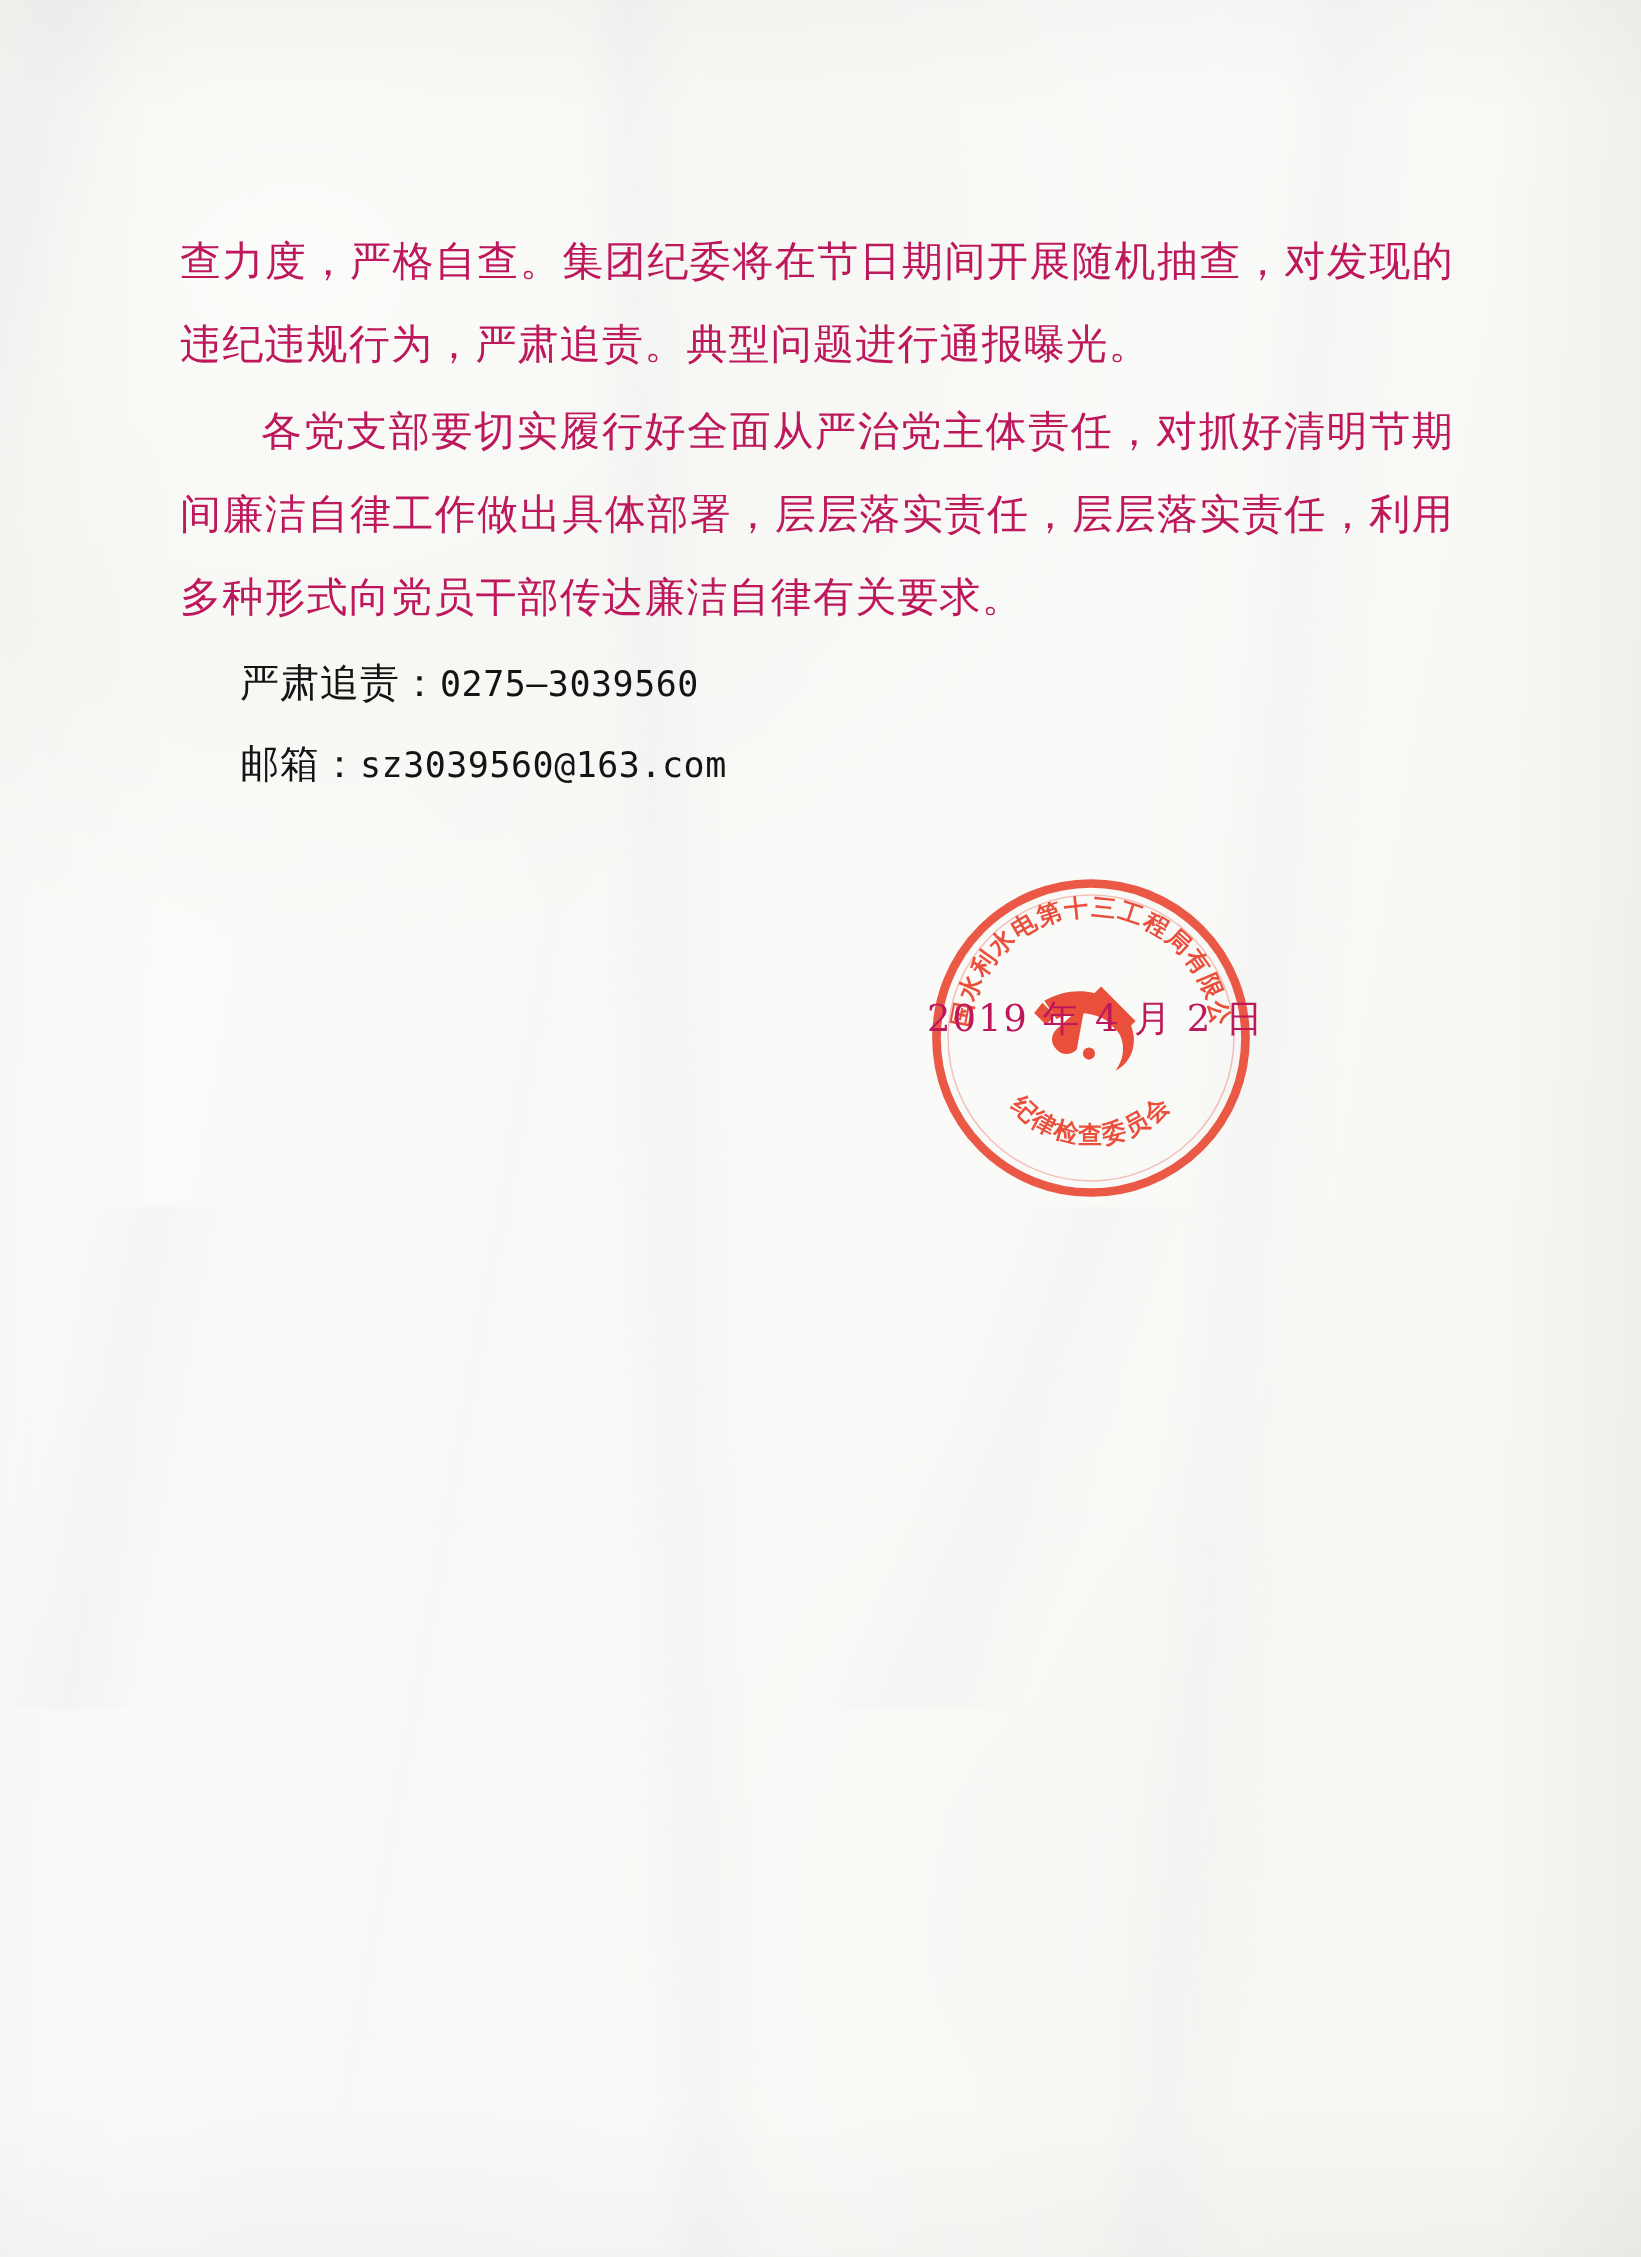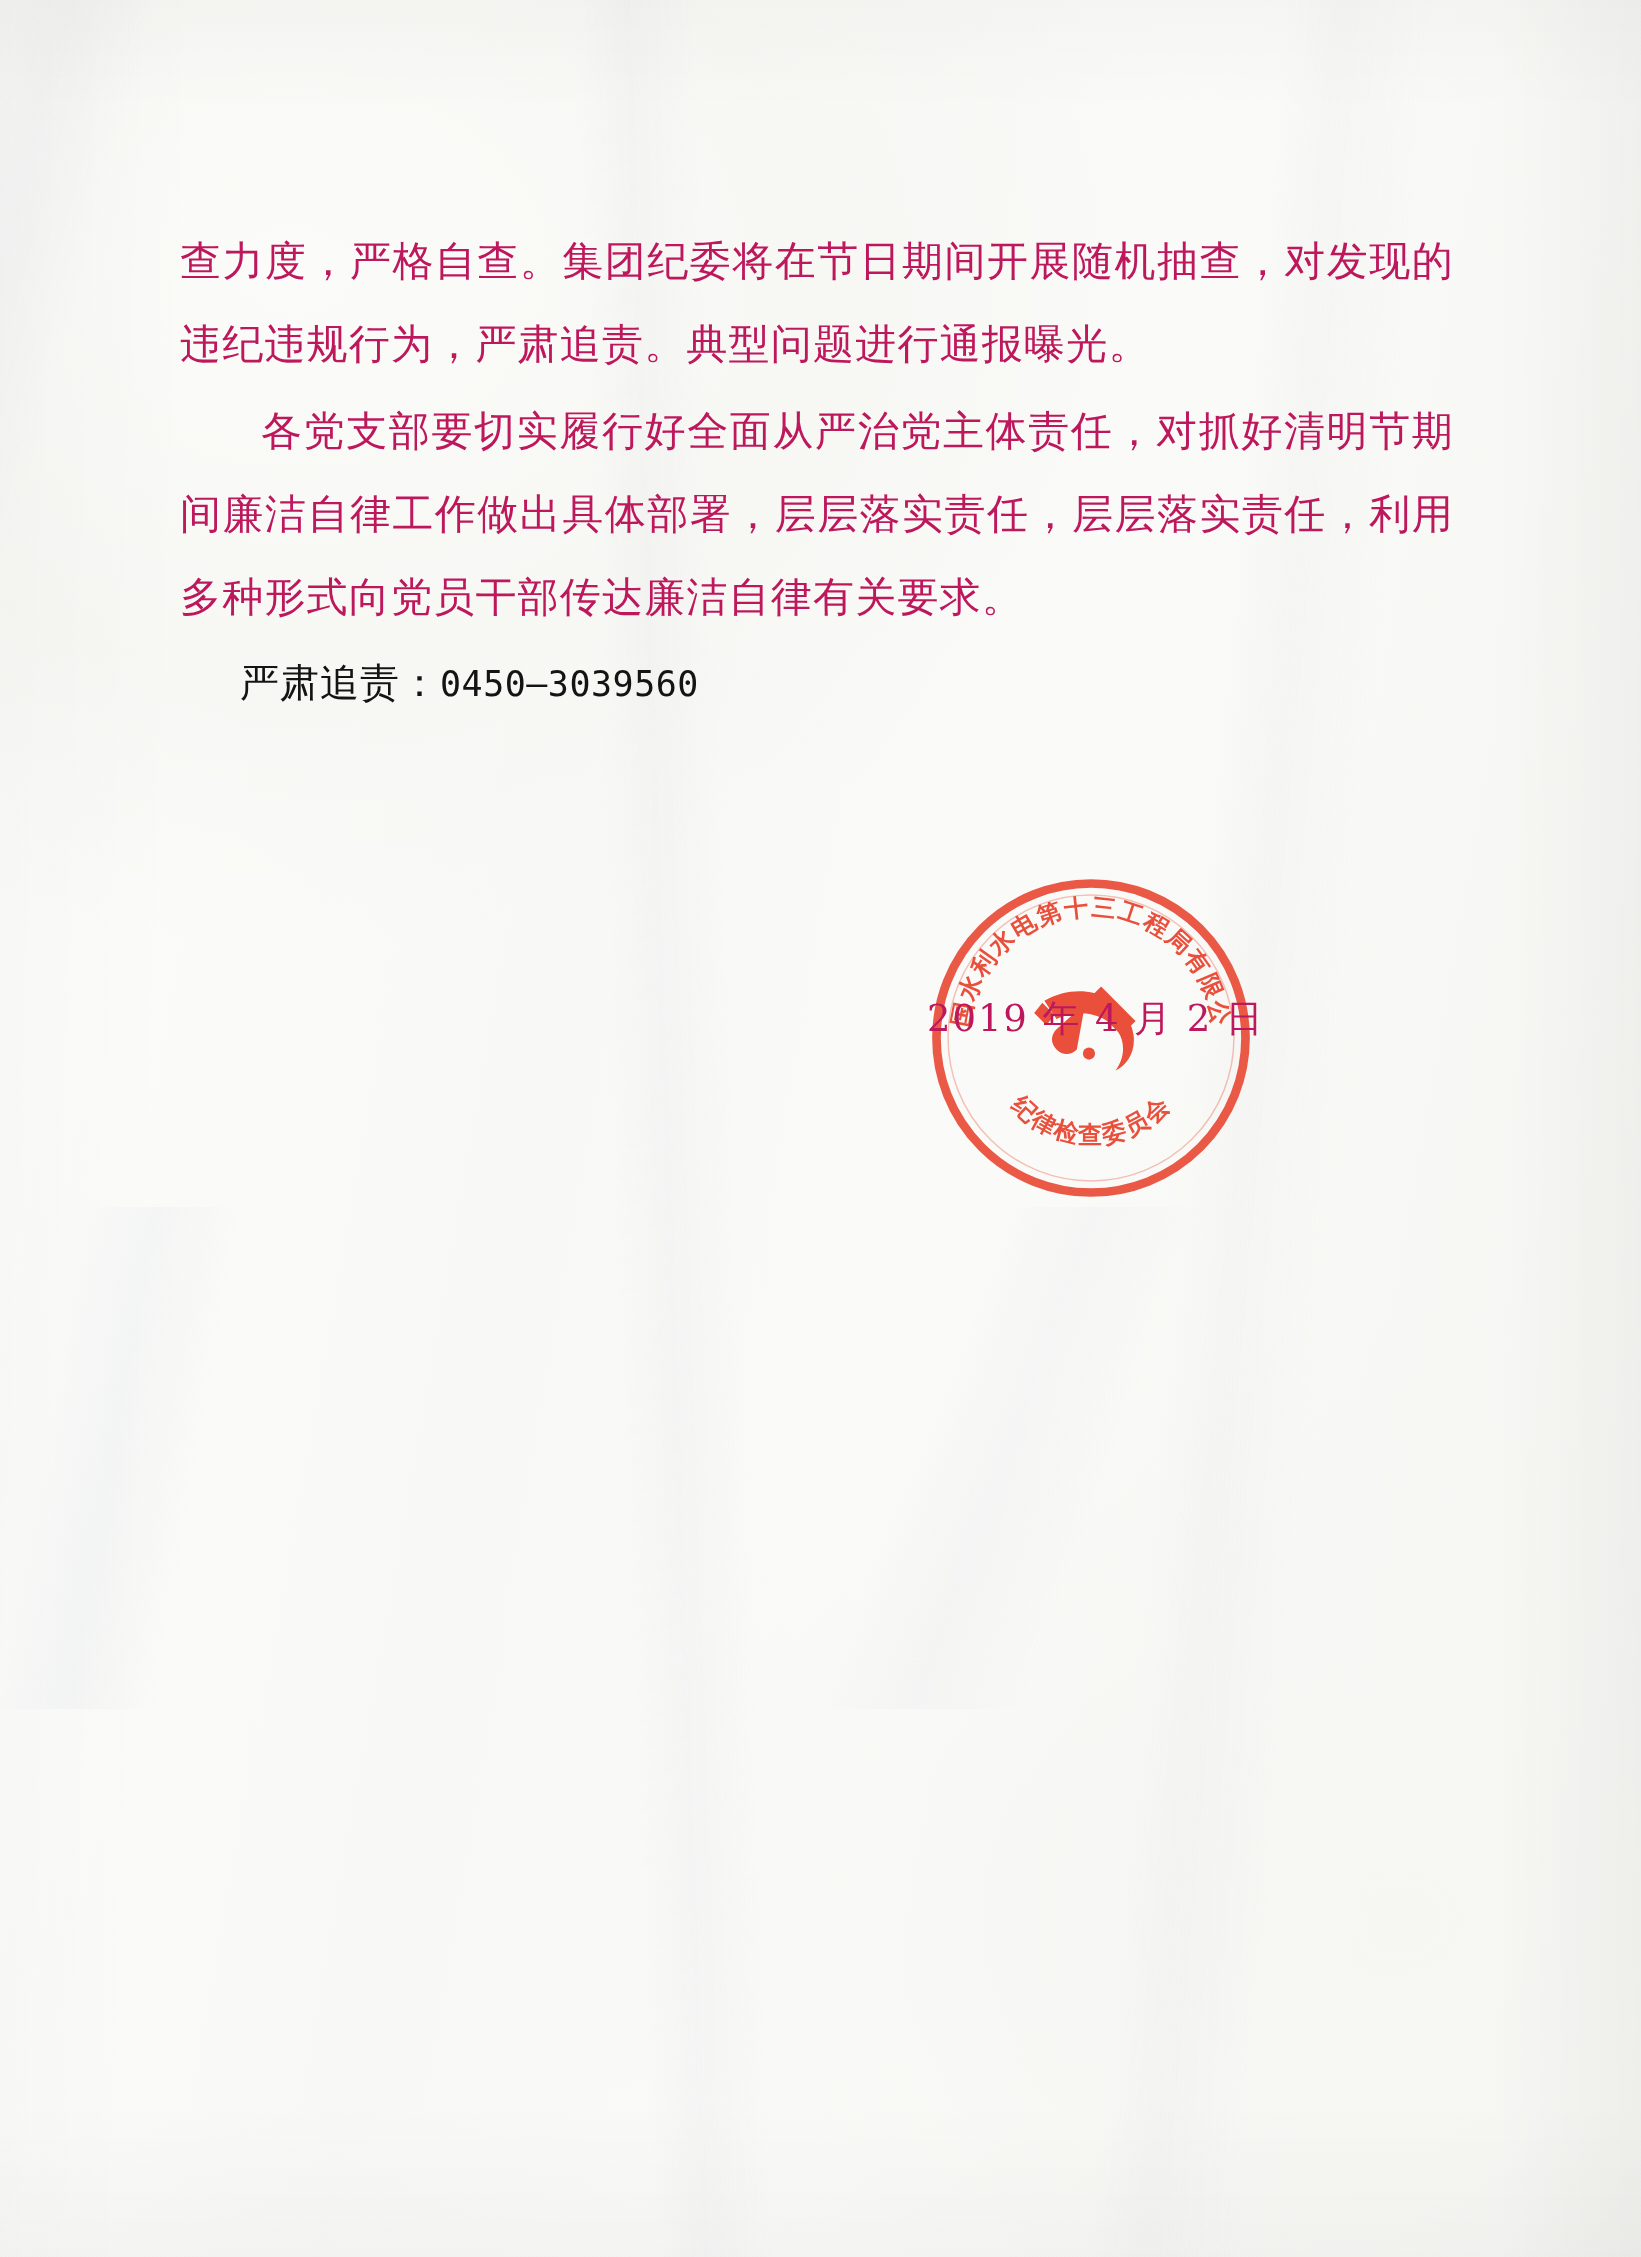--- a/index.html
+++ b/index.html
@@ -127,23 +127,26 @@
 <div class="streaks"></div>
 <div class="streaks-2"></div>
 
 <div class="page-body">
 
   <p class="para">查力度，严格自查。集团纪委将在节日期间开展随机抽查，对发现的违纪违规行为，严肃追责。典型问题进行通报曝光。</p>
 
   <p class="para indent">各党支部要切实履行好全面从严治党主体责任，对抓好清明节期间廉洁自律工作做出具体部署，层层落实责任，层层落实责任，利用多种形式向党员干部传达廉洁自律有关要求。</p>
 
   <p class="contact-line">
-    <span>严肃追责：</span><span class="mono-ish">0450—3039560</span>
+    <span>严肃追责：</span><span class="mono-ish">0275—3039560</span>
   </p>
 
+  <p class="contact-line">
+    <span>邮箱：</span><span class="mono-ish">sz3039560@163.com</span>
+  </p>
 
 </div>
 
 <div class="seal">
   <svg viewBox="0 0 350 350" xmlns="http://www.w3.org/2000/svg">
     <defs>
       <path id="arcTop" d="M 48 175 A 127 127 0 0 1 302 175"></path>
       <path id="arcBottom" d="M 66 175 A 109 109 0 0 0 284 175"></path>
     </defs>
 

